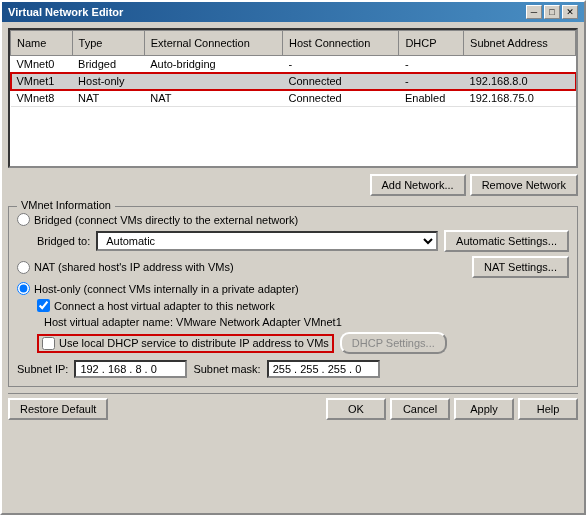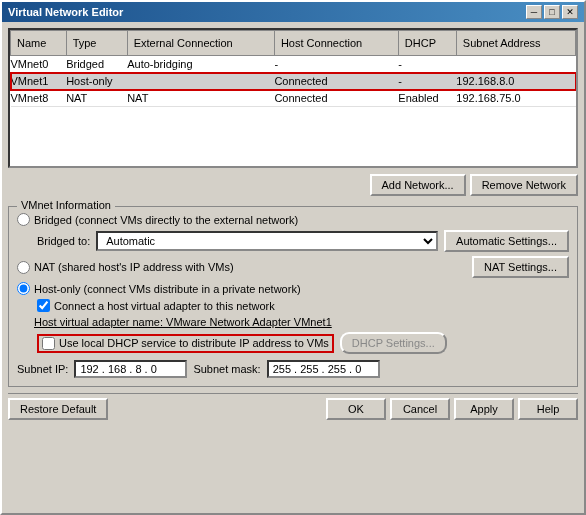--- a/index.html
+++ b/index.html
@@ -99,21 +99,21 @@
       cursor: pointer;
     }
 
     tbody tr.selected {
       background: #d0d0d0;
       outline: 2px solid #c00;
       outline-offset: -1px;
     }
 
     tbody td {
-      padding: 2px 0;
+      padding: 2px 6px;
       border-bottom: 1px solid #e0e0e0;
     }
 
     
     .button-row {
       display: flex;
       justify-content: flex-end;
       gap: 4px;
       padding: 2px 0;
     }
@@ -321,29 +321,29 @@
         <div class="row-with-button">
           <div class="radio-row" style="flex:1;">
             <input type="radio" name="vmnet-type" id="radio-nat" style="">
             <label for="radio-nat">NAT (shared host's IP address with VMs)</label>
           </div>
           <button class="btn">NAT Settings...</button>
         </div>
 
         <div class="radio-row">
           <input type="radio" name="vmnet-type" id="radio-hostonly" checked="" style="">
-          <label for="radio-hostonly">Host-only (connect VMs distribute in a private network)</label>
+          <label for="radio-hostonly">Host-only (connect VMs internally in a private adapter)</label>
         </div>
 
         <div class="checkbox-row indent">
           <input type="checkbox" id="chk-host-adapter" checked="" style="">
           <label for="chk-host-adapter">Connect a host virtual adapter to this network</label>
         </div>
 
-        <div class="indent" style="margin-left:17px;text-decoration:underline;">
+        <div class="indent" style="margin-left:27px;">
           <span>Host virtual adapter name: VMware Network Adapter VMnet1</span>
         </div>
 
         <div class="row-with-button indent">
           <div class="checkbox-bordered">
             <input type="checkbox" id="chk-dhcp" style="">
             <label for="chk-dhcp">Use local DHCP service to distribute IP address to VMs</label>
           </div>
           <button class="btn" disabled="" style="color:#888;border-radius:9px;">DHCP Settings...</button>
         </div>

